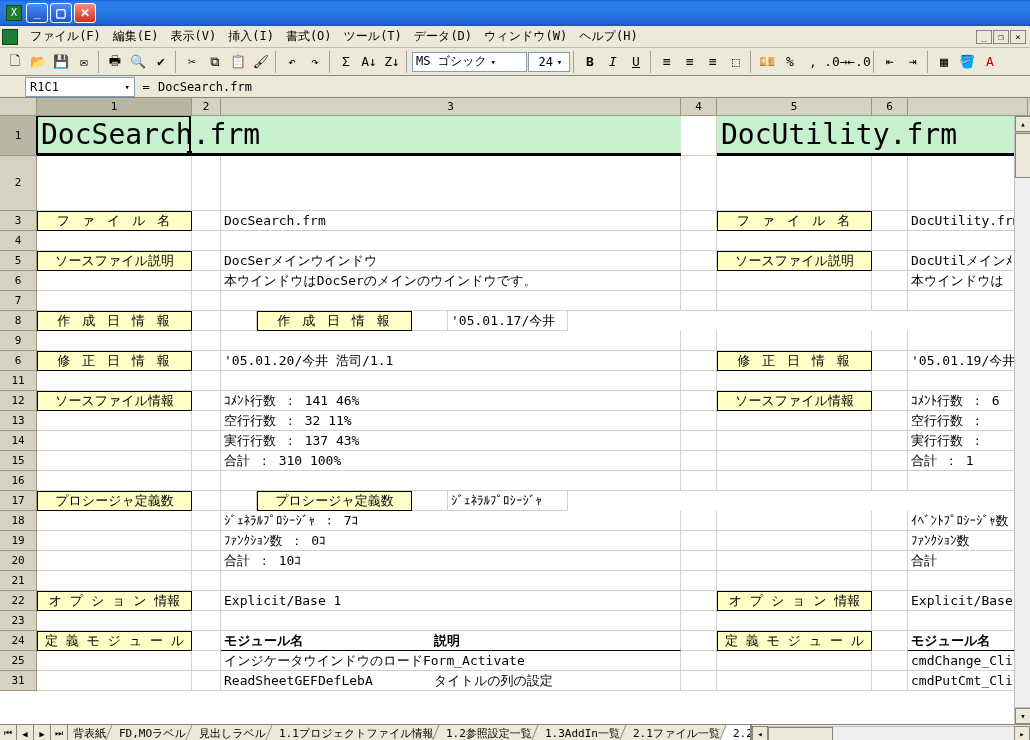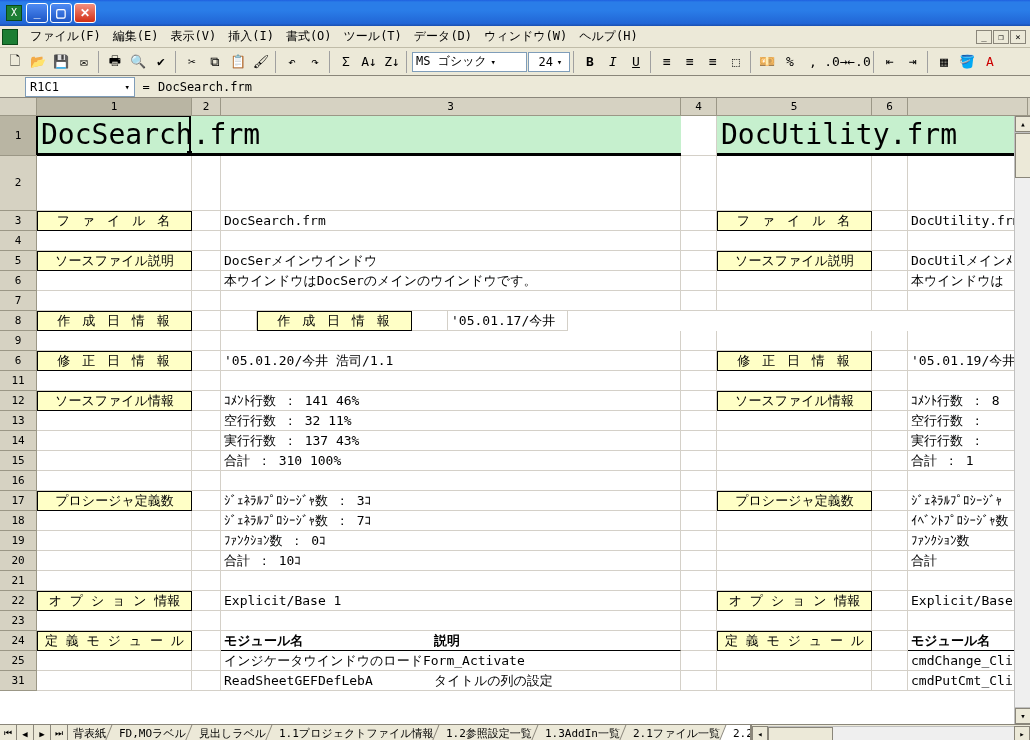--- a/index.html
+++ b/index.html
@@ -357,21 +357,21 @@
           <div class="cell" style="width:120px"></div>
         </div>
 
       <div class="row" style="top:275px">
         <div class="cell ylabel" style="width:155px;letter-spacing:0">ソースファイル情報</div>
         <div class="cell" style="width:29px"></div>
         <div class="cell txt mono" style="width:460px">ｺﾒﾝﾄ行数 ：   141    46%</div>
         <div class="cell" style="width:36px"></div>
         <div class="cell ylabel" style="width:155px;letter-spacing:0">ソースファイル情報</div>
         <div class="cell" style="width:36px"></div>
-        <div class="cell txt mono" style="width:120px">ｺﾒﾝﾄ行数 ：   8</div>
+        <div class="cell txt mono" style="width:120px">ｺﾒﾝﾄ行数 ：   6</div>
       </div>
 
       <div class="row" style="top:295px">
           <div class="cell" style="width:155px"></div>
           <div class="cell" style="width:29px"></div>
           <div class="cell txt mono" style="width:460px">空行行数 ：    32    11%</div>
           <div class="cell" style="width:36px"></div>
           <div class="cell" style="width:155px"></div>
           <div class="cell" style="width:36px"></div>
           <div class="cell txt mono" style="width:120px">空行行数 ：</div>
@@ -401,30 +401,29 @@
           <div class="cell" style="width:460px"></div>
           <div class="cell" style="width:36px"></div>
           <div class="cell" style="width:155px"></div>
           <div class="cell" style="width:36px"></div>
           <div class="cell" style="width:120px"></div>
         </div>
 
       <div class="row" style="top:375px">
         <div class="cell ylabel" style="width:155px;letter-spacing:0">プロシージャ定義数</div>
         <div class="cell" style="width:29px"></div>
-        <div class="cell txt mono" style="width:460px">ｼﾞｪﾈﾗﾙﾌﾟﾛｼｰｼﾞｬ数  ：   3ｺ</div>
         <div class="cell" style="width:36px"></div>
         <div class="cell ylabel" style="width:155px;letter-spacing:0">プロシージャ定義数</div>
         <div class="cell" style="width:36px"></div>
         <div class="cell txt mono" style="width:120px">ｼﾞｪﾈﾗﾙﾌﾟﾛｼｰｼﾞｬ</div>
       </div>
       <div class="row" style="top:395px">
           <div class="cell" style="width:155px"></div>
           <div class="cell" style="width:29px"></div>
-          <div class="cell txt mono" style="width:460px">ｼﾞｪﾈﾗﾙﾌﾟﾛｼｰｼﾞｬ数   ：   7ｺ</div>
+          <div class="cell txt mono" style="width:460px">ｼﾞｪﾈﾗﾙﾌﾟﾛｼｰｼﾞｬ   ：   7ｺ</div>
           <div class="cell" style="width:36px"></div>
           <div class="cell" style="width:155px"></div>
           <div class="cell" style="width:36px"></div>
           <div class="cell txt mono" style="width:120px">ｲﾍﾞﾝﾄﾌﾟﾛｼｰｼﾞｬ数</div>
         </div>
       <div class="row" style="top:415px">
           <div class="cell" style="width:155px"></div>
           <div class="cell" style="width:29px"></div>
           <div class="cell txt mono" style="width:460px">ﾌｧﾝｸｼｮﾝ数          ：   0ｺ</div>
           <div class="cell" style="width:36px"></div>

